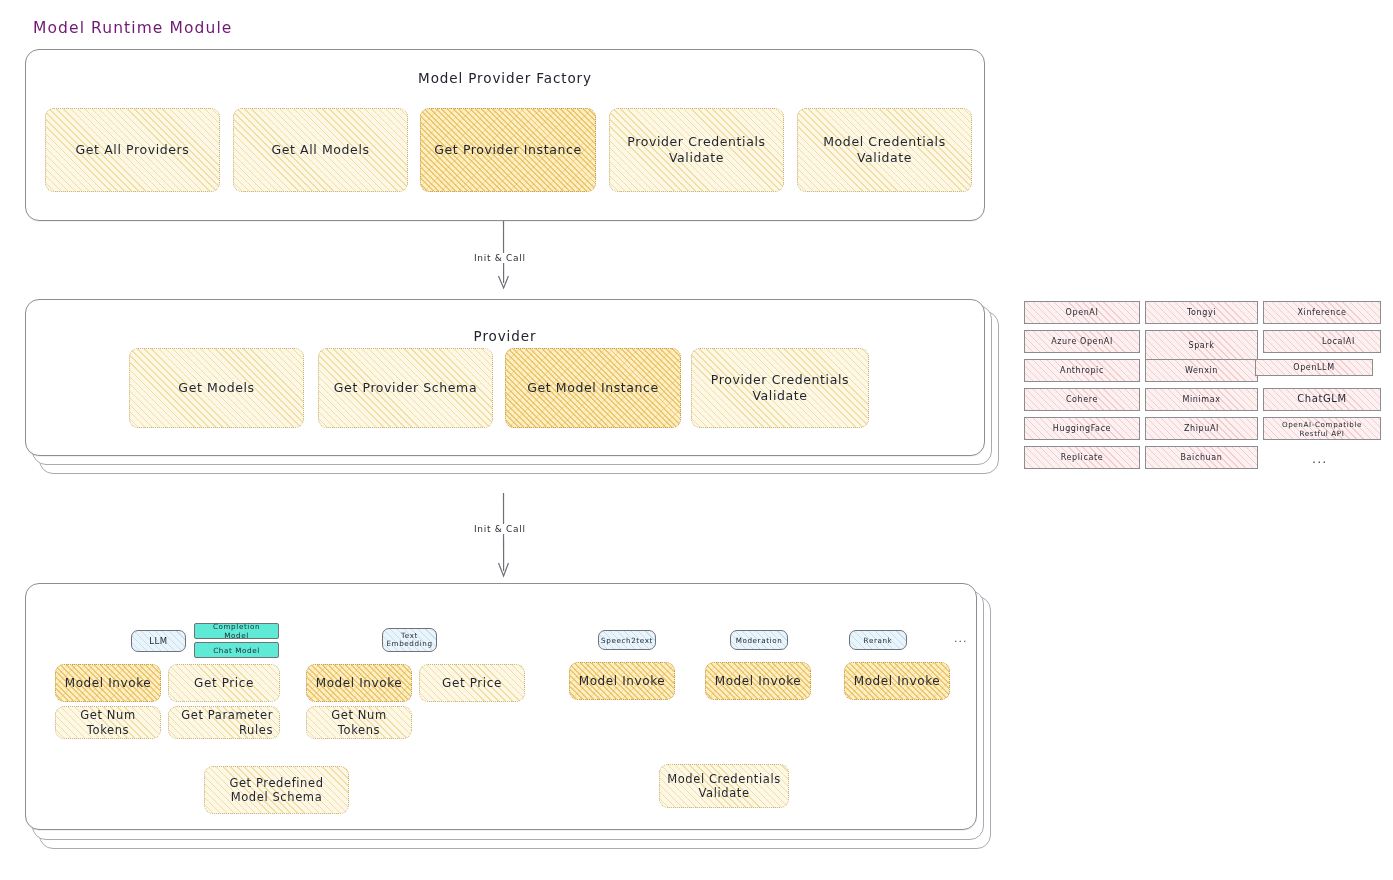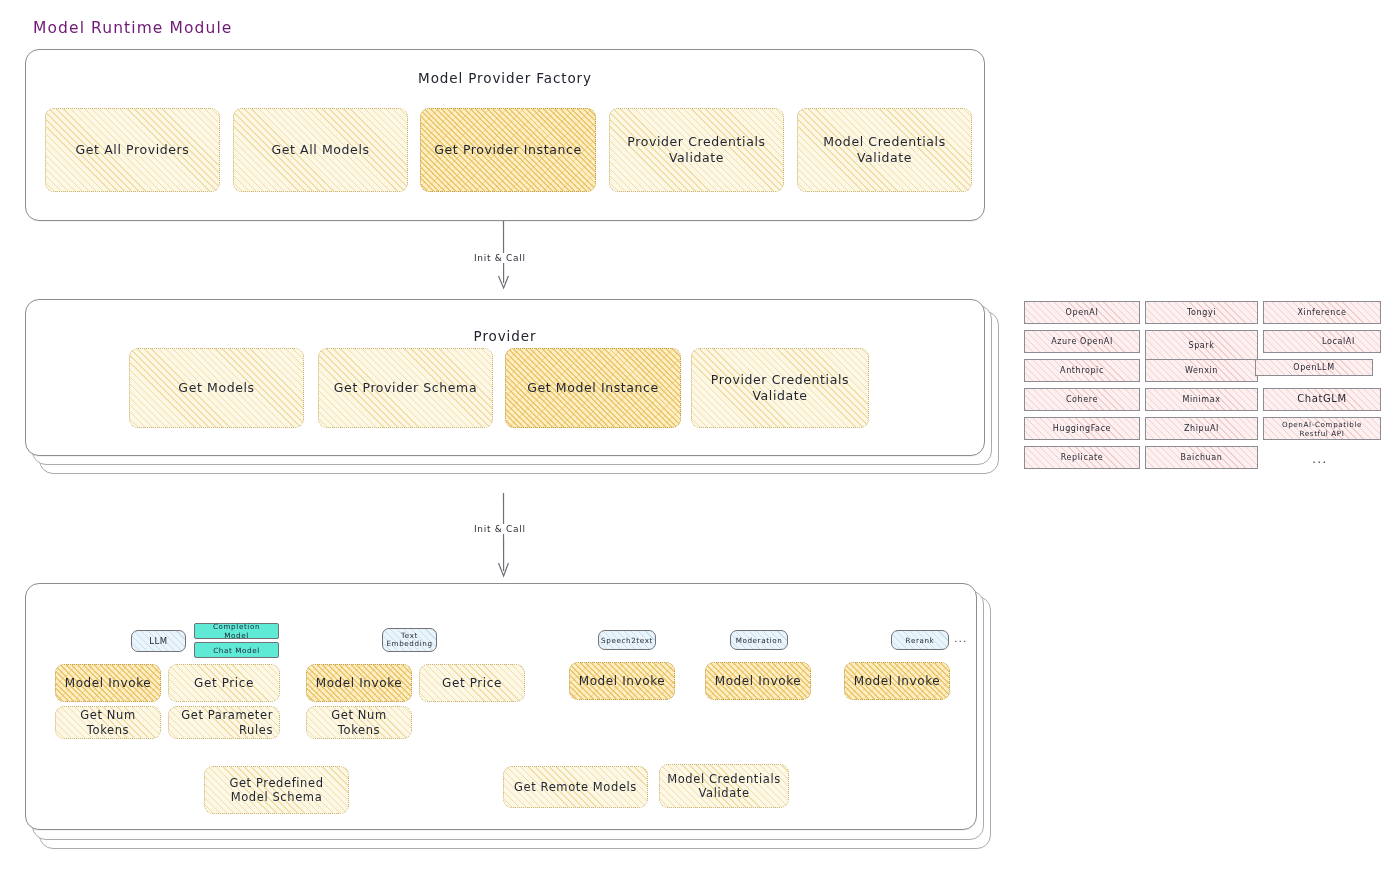--- a/index.html
+++ b/index.html
@@ -232,23 +232,22 @@
     <div class="node amber hand" style="left:280px; top:80px; width:106px; height:38px; font-size:12px;">Model Invoke</div>
     <div class="node yellow hand" style="left:393px; top:80px; width:106px; height:38px; font-size:12px;">Get Price</div>
     <div class="node yellow hand" style="left:280px; top:122px; width:106px; height:33px; font-size:11.5px;">Get Num Tokens</div>
 
     <div class="node blue hand" style="left:572px; top:46px; width:58px; height:20px; font-size:7.2px;">Speech2text</div>
     <div class="node amber hand" style="left:543px; top:78px; width:106px; height:38px; font-size:12px;">Model Invoke</div>
 
     <div class="node blue hand" style="left:704px; top:46px; width:58px; height:20px; font-size:7.2px;">Moderation</div>
     <div class="node amber hand" style="left:679px; top:78px; width:106px; height:38px; font-size:12px;">Model Invoke</div>
 
-    <div class="node blue hand" style="left:865px; top:46px; width:58px; height:20px; font-size:7.2px;">Rerank</div>
+    <div class="node blue hand" style="left:823px; top:46px; width:58px; height:20px; font-size:7.2px;">Rerank</div>
     <div class="node amber hand" style="left:818px; top:78px; width:106px; height:38px; font-size:12px;">Model Invoke</div>
 
     <div class="ellipsis hand" style="left:928px; top:48px; font-size:11px;">...</div>
 
     <div class="node yellow hand" style="left:178px; top:182px; width:145px; height:48px; font-size:11.5px;">Get Predefined Model Schema</div>
-    <div class="node yellow hand" style="left:477px; top:182px; width:145px; height:42px; font-size:11.5px;">Get Remote Models</div>
     <div class="node yellow hand" style="left:633px; top:180px; width:130px; height:44px; font-size:11.5px;">Model Credentials Validate</div>
   </div>
 
 </div>
 
 </body></html>

